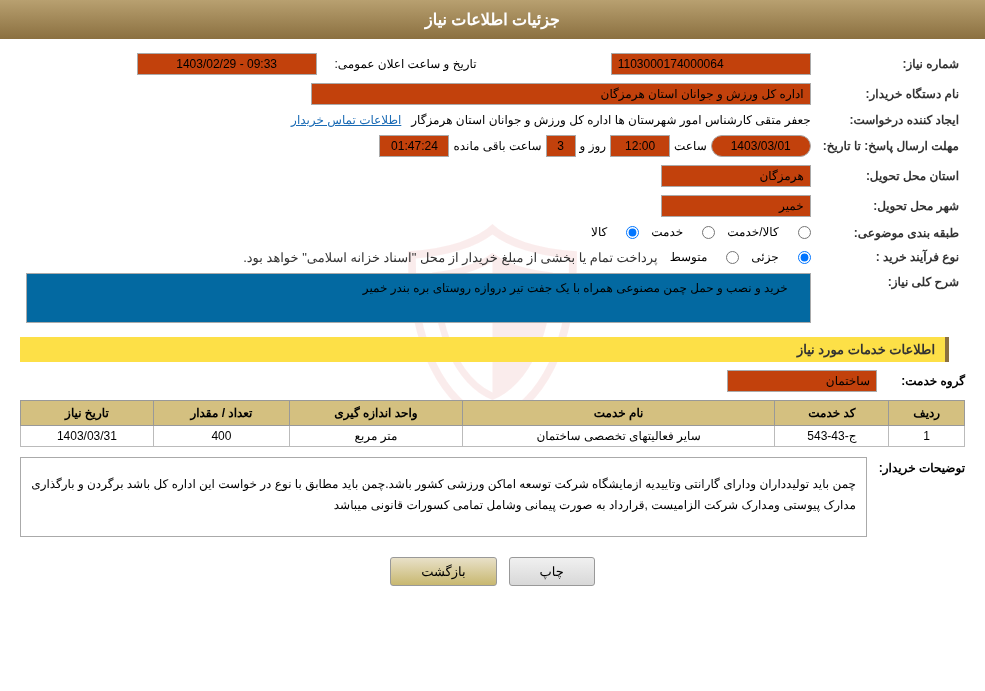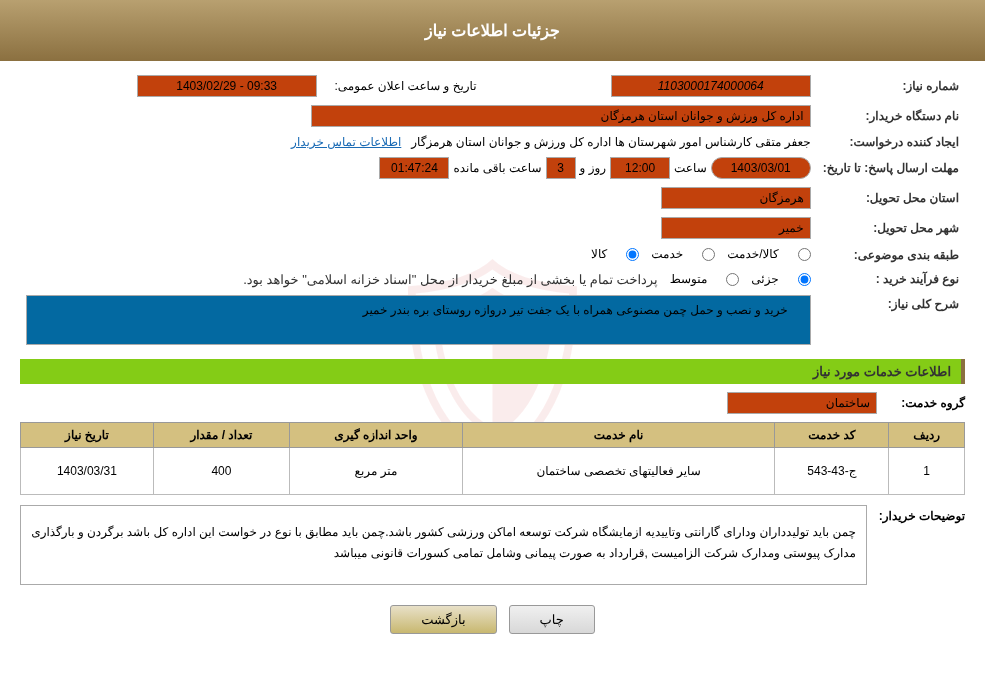--- a/index.html
+++ b/index.html
@@ -12,34 +12,34 @@
     .page-container {
       width: 985px;
       min-height: 691px;
       background: #fff;
       margin: 0 auto;
     }
     .header-bar {
       background: linear-gradient(to bottom, #b8a070, #8b7040);
       color: white;
       text-align: center;
-      padding: 21px;
+      padding: 10px;
       font-size: 16px;
       font-weight: bold;
     }
     .content {
       padding: 10px 20px;
     }
     .section-title {
-      background: #84cc16;
+      background: #fde047;
       color: #333;
       font-weight: bold;
       font-size: 13px;
       padding: 5px 10px;
-      margin: 10px 0 8px 0;
+      margin: 10px 16px 8px 0;
       border-right: 4px solid #8b7040;
     }
     .info-table {
       width: 100%;
       border-collapse: collapse;
     }
     .info-table td {
       padding: 4px 6px;
       vertical-align: middle;
     }
@@ -87,21 +87,21 @@
     }
     .services-table th {
       background: #d4c080;
       border: 1px solid #999;
       padding: 5px 8px;
       text-align: center;
       font-weight: bold;
     }
     .services-table td {
       border: 1px solid #bbb;
-      padding: 16px 8px;
+      padding: 3px 8px;
       text-align: center;
       background: #fff;
     }
     .textarea-box {
       border: 1px solid #aaa;
       background: #0369a1;
       padding: 5px 22px;
       min-height: 50px;
       width: 100%;
       text-align: right;
@@ -162,21 +162,21 @@
   <div class="content relative">
 
     <div class="shield-bg">🛡</div>
 
     <table class="info-table z1">
       <tbody>
 
         <tr>
           <td class="label-col">شماره نیاز:</td>
           <td>
-            <span class="value-box" style="min-width:200px; direction:ltr; text-align:center;font-style:italic;">1103000174000064</span>
+            <span class="value-box" style="min-width:200px; direction:ltr; text-align:left;">1103000174000064</span>
           </td>
           <td style="width:160px;">
             <span>تاریخ و ساعت اعلان عمومی:</span>
           </td>
           <td>
             <span class="value-box" style="min-width:180px; direction:ltr; text-align:center;">1403/02/29 - 09:33</span>
           </td>
         </tr>
 
         <tr>

